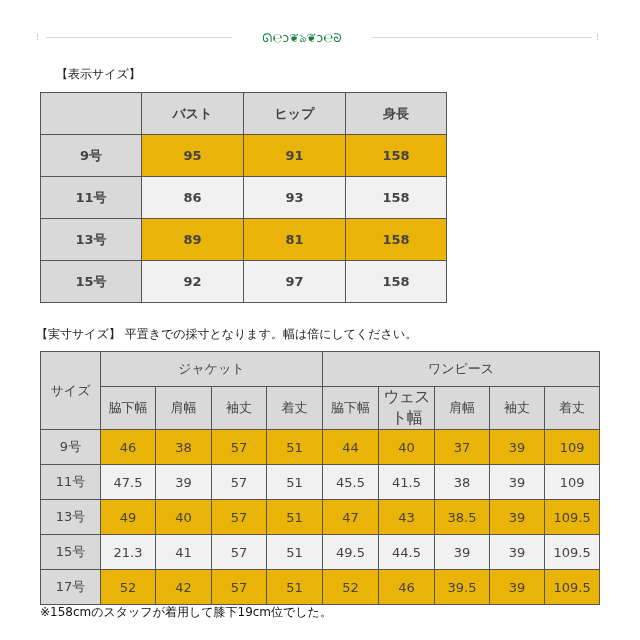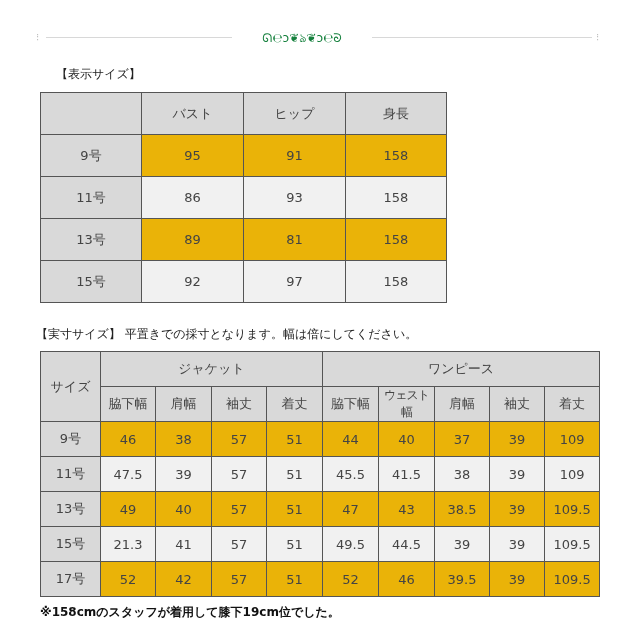--- a/index.html
+++ b/index.html
@@ -8,27 +8,27 @@
   .divider { position:absolute; top:28px; left:36px; width:566px; height:20px; }
   .divider .line { position:absolute; top:9px; height:1px; background:#d8d8d8; }
   .divider .dot { position:absolute; top:3px; font-size:10px; color:#bdbdbd; line-height:14px; }
   .divider .orn { position:absolute; left:200px; top:0px; width:132px; height:20px;
                   text-align:center; font-size:12px; color:#15803d; letter-spacing:0px; line-height:20px; }
   .label { position:absolute; font-size:12px; color:#222; white-space:nowrap; }
   table { position:absolute; border-collapse:collapse; table-layout:fixed; }
   td, th { border:1px solid #555; text-align:center; vertical-align:middle; font-weight:normal;
            font-size:13px; color:#444; padding:0; }
   .t1 { left:40px; top:92px; width:406px; }
-  .t1 td, .t1 th { height:41px; }
+  .t1 td, .t1 th { height:41px;font-weight:bold; }
   .t2 { left:40px; top:351px; width:559px; }
   .t2 td, .t2 th { height:34px; }
   .hd { background:#d9d9d9; }
   .rw { background:#eab308; }
   .ra { background:#f1f1f1;padding-left:48px; }
-  .note { position:absolute; left:40px; top:604px; font-size:12px; font-weight:bold; color:#111; white-space:nowrap; }
+  .note { position:absolute; left:40px; top:604px; font-size:12px; font-weight:normal; color:#111; white-space:nowrap; }
 </style>
 </head>
 <body>
 
 <div class="divider">
   <span class="dot" style="left:0px;">⁝</span>
   <div class="line" style="left:10px; width:186px;"></div>
   <span class="orn">ᘏ℮ↄ❦ঌ❦ↄ℮ᘐ</span>
   <div class="line" style="left:336px; width:220px;"></div>
   <span class="dot" style="left:560px;">⁝</span>
@@ -97,21 +97,21 @@
     <th rowspan="2">サイズ</th>
     <th colspan="4">ジャケット</th>
     <th colspan="5">ワンピース</th>
   </tr>
   <tr class="hd">
     <th>脇下幅</th>
     <th>肩幅</th>
     <th>袖丈</th>
     <th>着丈</th>
     <th>脇下幅</th>
-    <th style="font-size:12px; letter-spacing:-1px;margin-left:16px;">ウェスト幅</th>
+    <th style="font-size:16px; letter-spacing:-1px;margin-left:16px;">ウェスト幅</th>
     <th>肩幅</th>
     <th>袖丈</th>
     <th>着丈</th>
   </tr>
   <tr class="rw">
     <td class="hd">9号</td>
     <td>46</td>
     <td>38</td>
     <td>57</td>
     <td>51</td>

